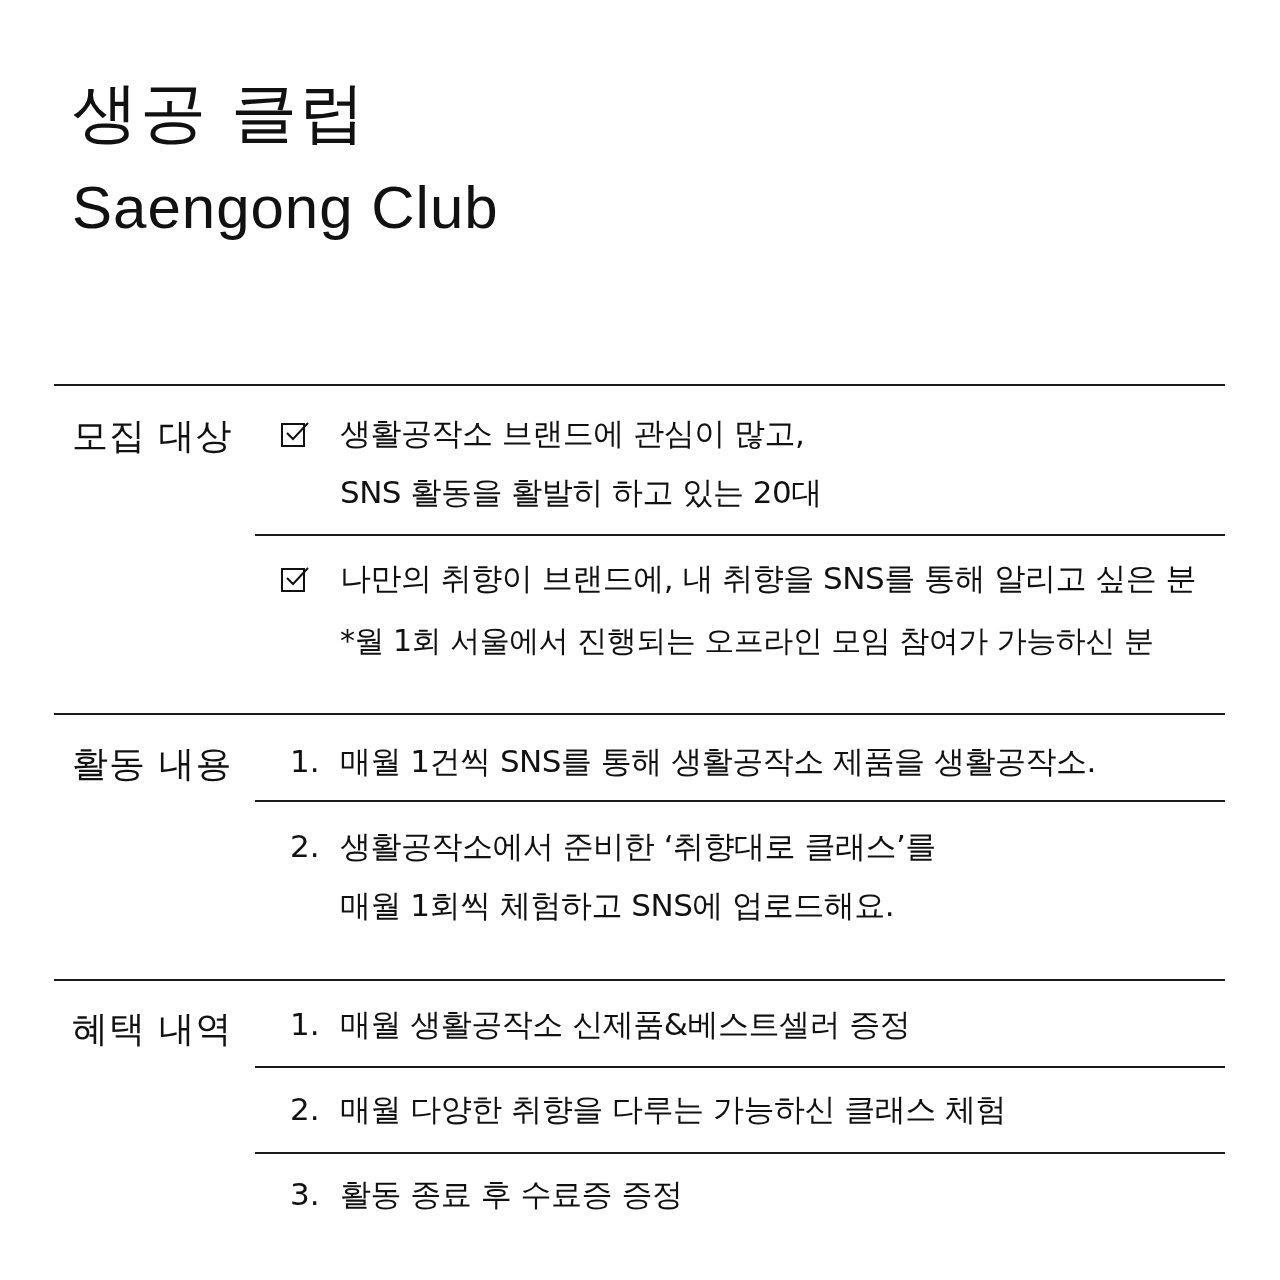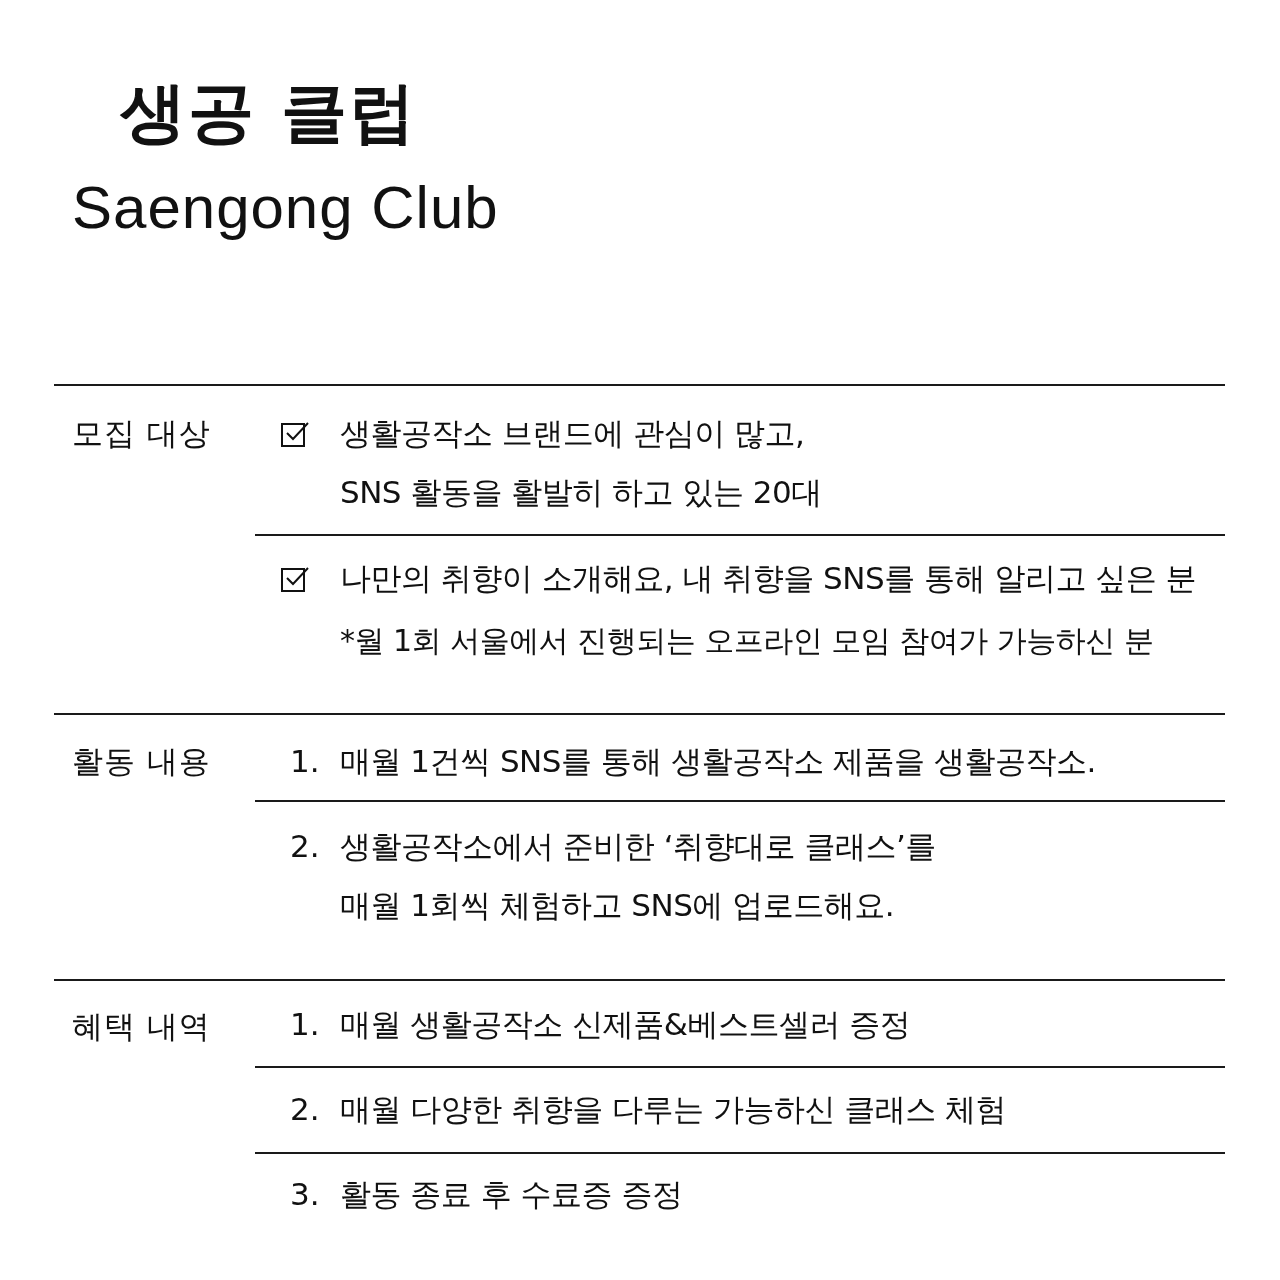--- a/index.html
+++ b/index.html
@@ -3,32 +3,32 @@
 <meta charset="utf-8">
 <style>
   html, body { margin: 0; padding: 0; }
   body {
     width: 1280px; height: 1280px; background: #ffffff; color: #111111;
     font-family: "DejaVu Sans", "Liberation Sans", sans-serif;
     position: relative; overflow: hidden;
   }
   .title-ko {
     position: absolute; left: 72px; top: 80px;
-    font-size: 66px; font-weight: 700; letter-spacing: 2px; line-height: 1; margin-left: 48px;
+    font-size: 66px; font-weight: 400; letter-spacing: 2px; line-height: 1;
   }
   .title-en {
     position: absolute; left: 72px; top: 178px;
     font-size: 60px; font-weight: 300; letter-spacing: 1px; line-height: 1;
     font-family: "Liberation Sans", sans-serif;
   }
   .hline { position: absolute; height: 2px; background: #1a1a1a; }
   .full { left: 54px; width: 1171px; }
   .sub { left: 255px; width: 970px; }
   .label {
-    position: absolute; left: 72px; font-size: 31px; line-height: 1;
+    position: absolute; left: 72px; font-size: 36px; line-height: 1;
     letter-spacing: 1px;
   }
   .row-text {
     position: absolute; left: 340px; font-size: 31px; line-height: 1;
     white-space: nowrap; letter-spacing: -0.5px; text-align: right;
   }
   .note { font-size: 30px; }
   .num {
     position: absolute; left: 290px; font-size: 31px; line-height: 1;
   }
@@ -51,21 +51,21 @@
 </svg>
 <div class="row-text" style="top:418px">생활공작소 브랜드에 관심이 많고,</div>
 <div class="row-text" style="top:477px">SNS 활동을 활발히 하고 있는 20대</div>
 
 <div class="hline sub" style="top:534px"></div>
 
 <svg class="check" style="top:563px" viewBox="0 0 30 30">
   <rect x="2" y="6" width="22" height="22" fill="none" stroke="#111" stroke-width="2"></rect>
   <polyline points="7,15 13,21 28,5" fill="none" stroke="#111" stroke-width="2"></polyline>
 </svg>
-<div class="row-text" style="top:563px">나만의 취향이 소개해요, 내 취향을 SNS를 통해 알리고 싶은 분</div>
+<div class="row-text" style="top:563px">나만의 취향이 브랜드에, 내 취향을 SNS를 통해 알리고 싶은 분</div>
 <div class="row-text note" style="top:626px">*월 1회 서울에서 진행되는 오프라인 모임 참여가 가능하신 분</div>
 
 <div class="hline full" style="top:713px"></div>
 <div class="label" style="top:746px">활동 내용</div>
 
 <div class="num" style="top:746px">1.</div>
 <div class="row-text" style="top:746px">매월 1건씩 SNS를 통해 생활공작소 제품을 생활공작소.</div>
 
 <div class="hline sub" style="top:800px"></div>
 

